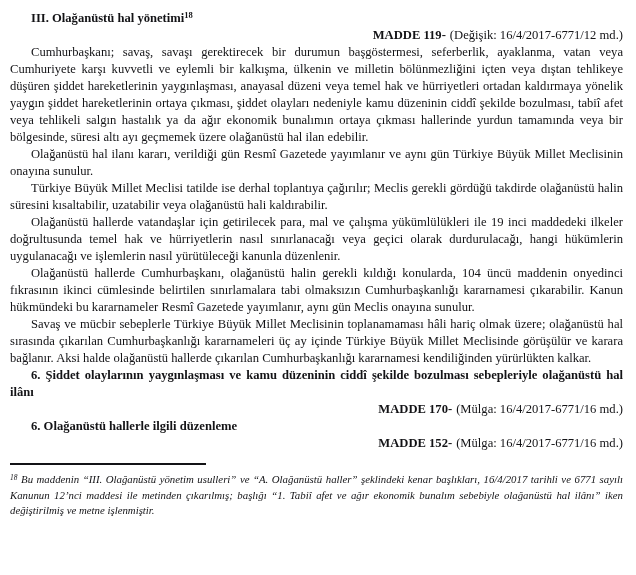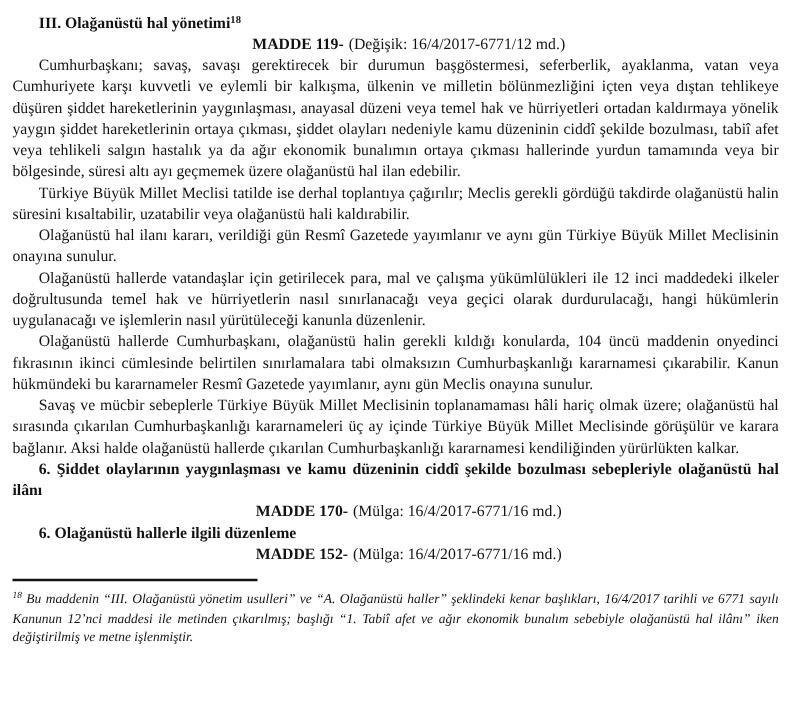--- a/index.html
+++ b/index.html
@@ -25,21 +25,21 @@
   }
   .heading {
     font-weight: bold;
     text-indent: 21px;
   }
   .para {
     text-indent: 21px;
   }
   .madde {
     text-indent: 21px;
-    text-align: center;
+    text-align: right;
   }
   .madde .label { font-weight: bold; }
   .madde .note { margin-left: 4px; }
   sup.ref {
     font-size: 8.5px;
     line-height: 0;
     vertical-align: 4px;
   }
   .footnote-rule {
     border: none;
@@ -63,23 +63,23 @@
 </head>
 <body>
 
 <div class="page">
 
   <div class="body-line heading"><span>III. Olağanüstü hal yönetimi</span><sup class="ref">18</sup></div>
 
   <p class="body-line madde"><span class="label">MADDE 119-</span><span class="note">(Değişik: 16/4/2017-6771/12 md.)</span></p>
 
   <p class="body-line para">Cumhurbaşkanı; savaş, savaşı gerektirecek bir durumun başgöstermesi, seferberlik, ayaklanma, vatan veya Cumhuriyete karşı kuvvetli ve eylemli bir kalkışma, ülkenin ve milletin bölünmezliğini içten veya dıştan tehlikeye düşüren şiddet hareketlerinin yaygınlaşması, anayasal düzeni veya temel hak ve hürriyetleri ortadan kaldırmaya yönelik yaygın şiddet hareketlerinin ortaya çıkması, şiddet olayları nedeniyle kamu düzeninin ciddî şekilde bozulması, tabiî afet veya tehlikeli salgın hastalık ya da ağır ekonomik bunalımın ortaya çıkması hallerinde yurdun tamamında veya bir bölgesinde, süresi altı ayı geçmemek üzere olağanüstü hal ilan edebilir.</p>
+  <p class="body-line para">Olağanüstü hal ilanı kararı, verildiği gün Resmî Gazetede yayımlanır ve aynı gün Türkiye Büyük Millet Meclisinin onayına sunulur.</p>
   <p class="body-line para">Türkiye Büyük Millet Meclisi tatilde ise derhal toplantıya çağırılır; Meclis gerekli gördüğü takdirde olağanüstü halin süresini kısaltabilir, uzatabilir veya olağanüstü hali kaldırabilir.</p>
-  <p class="body-line para">Olağanüstü hal ilanı kararı, verildiği gün Resmî Gazetede yayımlanır ve aynı gün Türkiye Büyük Millet Meclisinin onayına sunulur.</p>
-  <p class="body-line para">Olağanüstü hallerde vatandaşlar için getirilecek para, mal ve çalışma yükümlülükleri ile 12 inci maddedeki ilkeler doğrultusunda temel hak ve hürriyetlerin nasıl sınırlanacağı veya geçici olarak durdurulacağı, hangi hükümlerin uygulanacağı ve işlemlerin nasıl yürütüleceği kanunla düzenlenir.</p>
+  <p class="body-line para">Olağanüstü hallerde vatandaşlar için getirilecek para, mal ve çalışma yükümlülükleri ile 19 inci maddedeki ilkeler doğrultusunda temel hak ve hürriyetlerin nasıl sınırlanacağı veya geçici olarak durdurulacağı, hangi hükümlerin uygulanacağı ve işlemlerin nasıl yürütüleceği kanunla düzenlenir.</p>
   <p class="body-line para">Olağanüstü hallerde Cumhurbaşkanı, olağanüstü halin gerekli kıldığı konularda, 104 üncü maddenin onyedinci fıkrasının ikinci cümlesinde belirtilen sınırlamalara tabi olmaksızın Cumhurbaşkanlığı kararnamesi çıkarabilir. Kanun hükmündeki bu kararnameler Resmî Gazetede yayımlanır, aynı gün Meclis onayına sunulur.</p>
   <p class="body-line para">Savaş ve mücbir sebeplerle Türkiye Büyük Millet Meclisinin toplanamaması hâli hariç olmak üzere; olağanüstü hal sırasında çıkarılan Cumhurbaşkanlığı kararnameleri üç ay içinde Türkiye Büyük Millet Meclisinde görüşülür ve karara bağlanır. Aksi halde olağanüstü hallerde çıkarılan Cumhurbaşkanlığı kararnamesi kendiliğinden yürürlükten kalkar.</p>
 
   <div class="body-line heading">6. Şiddet olaylarının yaygınlaşması ve kamu düzeninin ciddî şekilde bozulması sebepleriyle olağanüstü hal ilânı</div>
 
   <p class="body-line madde"><span class="label">MADDE 170-</span><span class="note">(Mülga: 16/4/2017-6771/16 md.)</span></p>
 
   <div class="body-line heading">6. Olağanüstü hallerle ilgili düzenleme</div>
 
   <p class="body-line madde"><span class="label">MADDE 152-</span><span class="note">(Mülga: 16/4/2017-6771/16 md.)</span></p>

